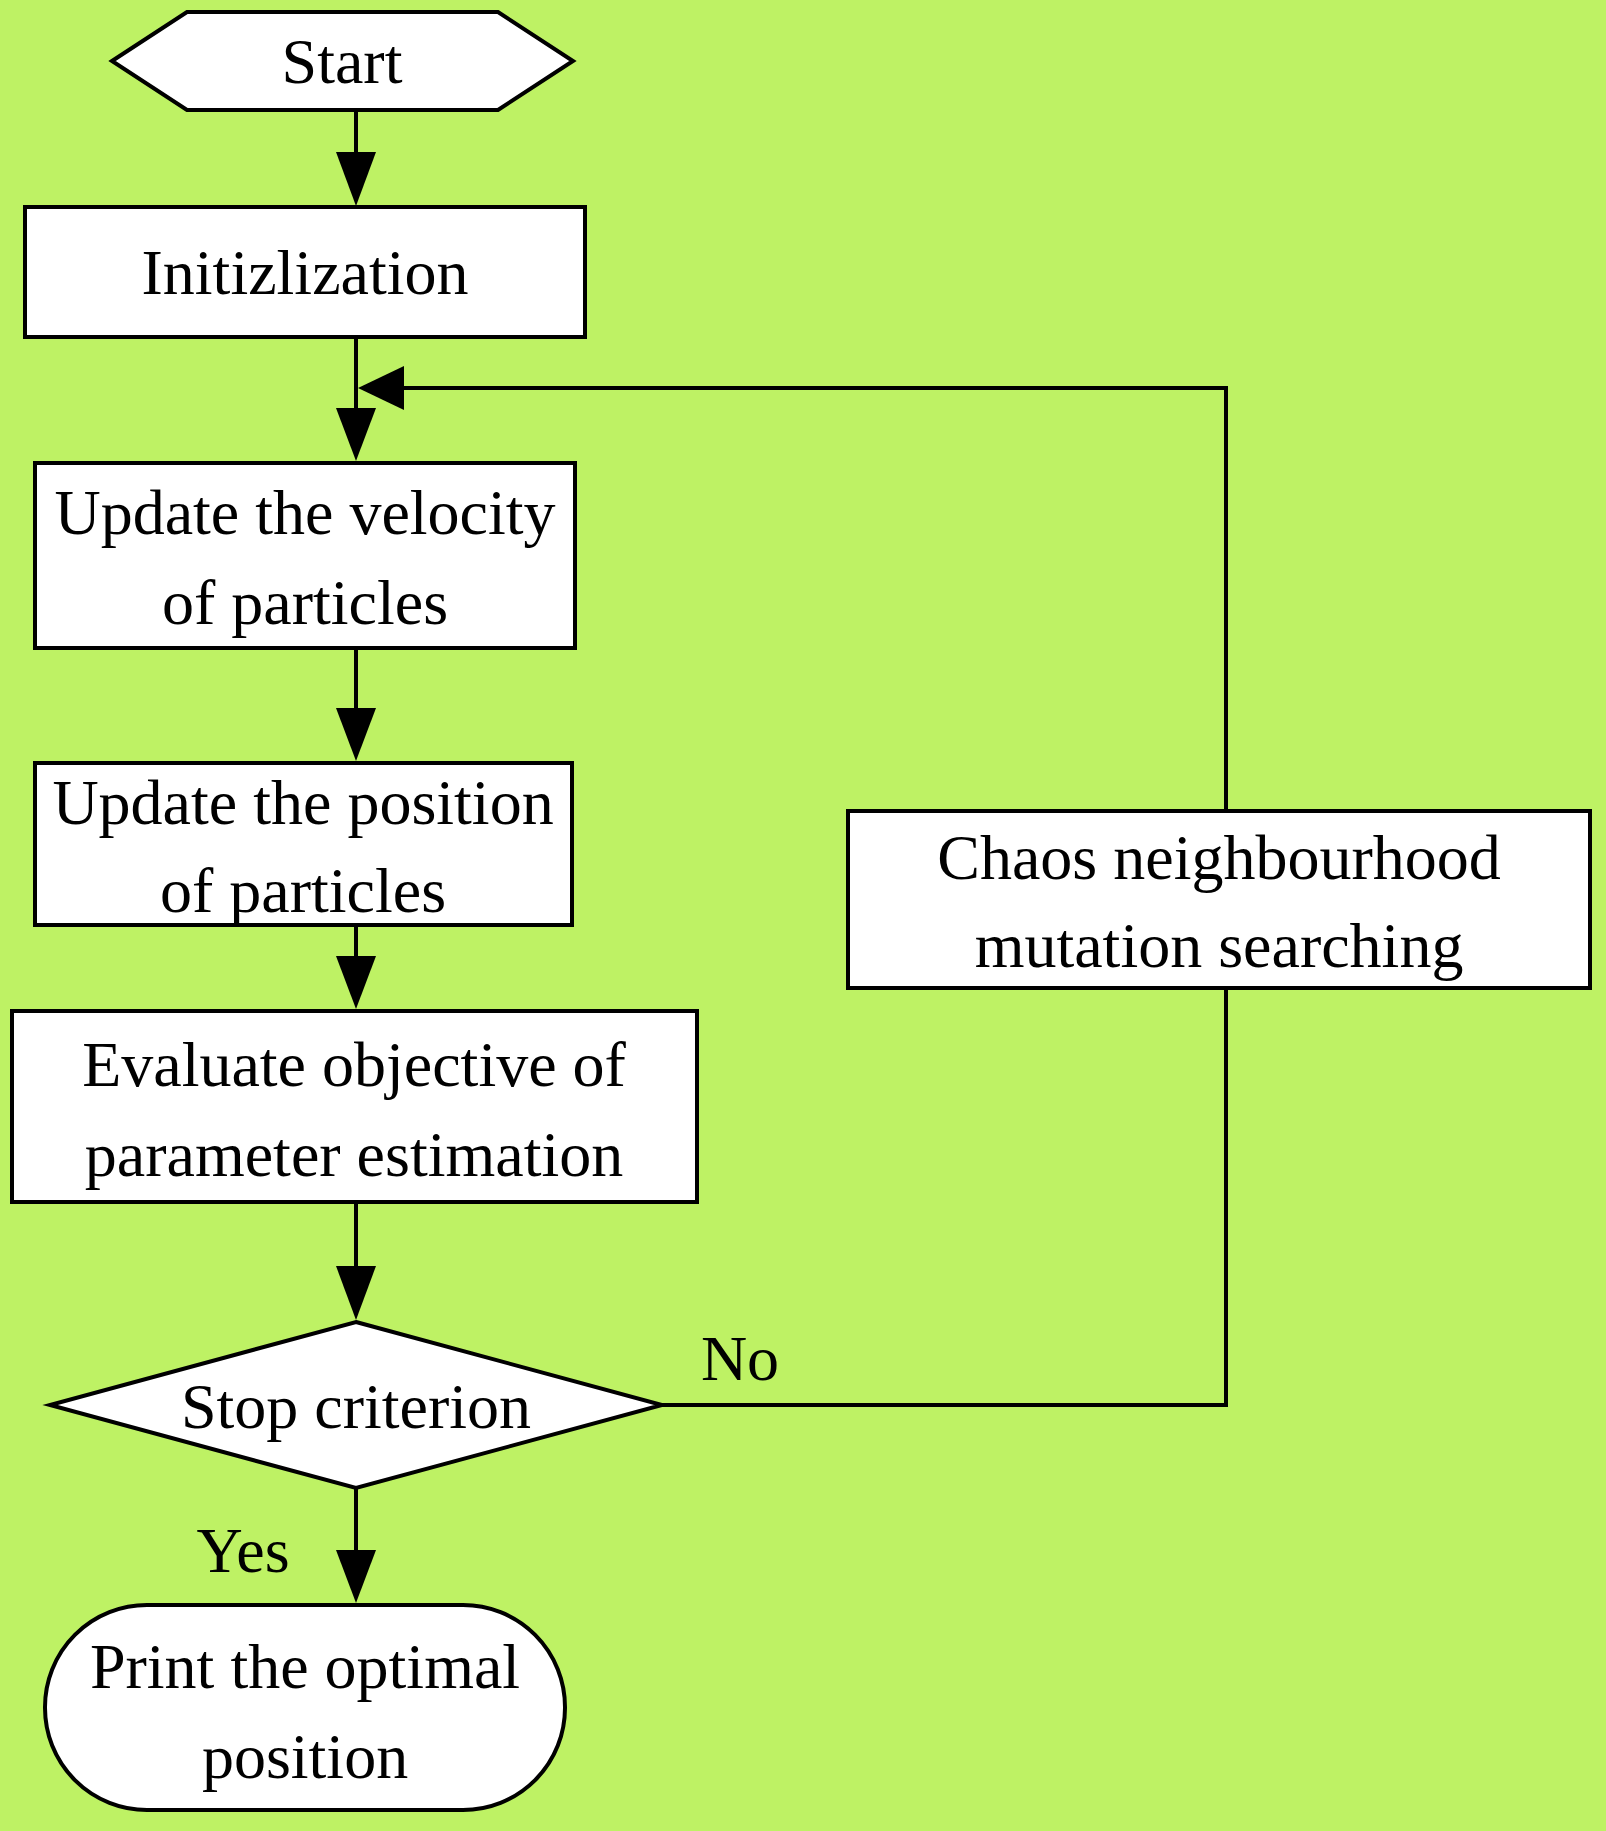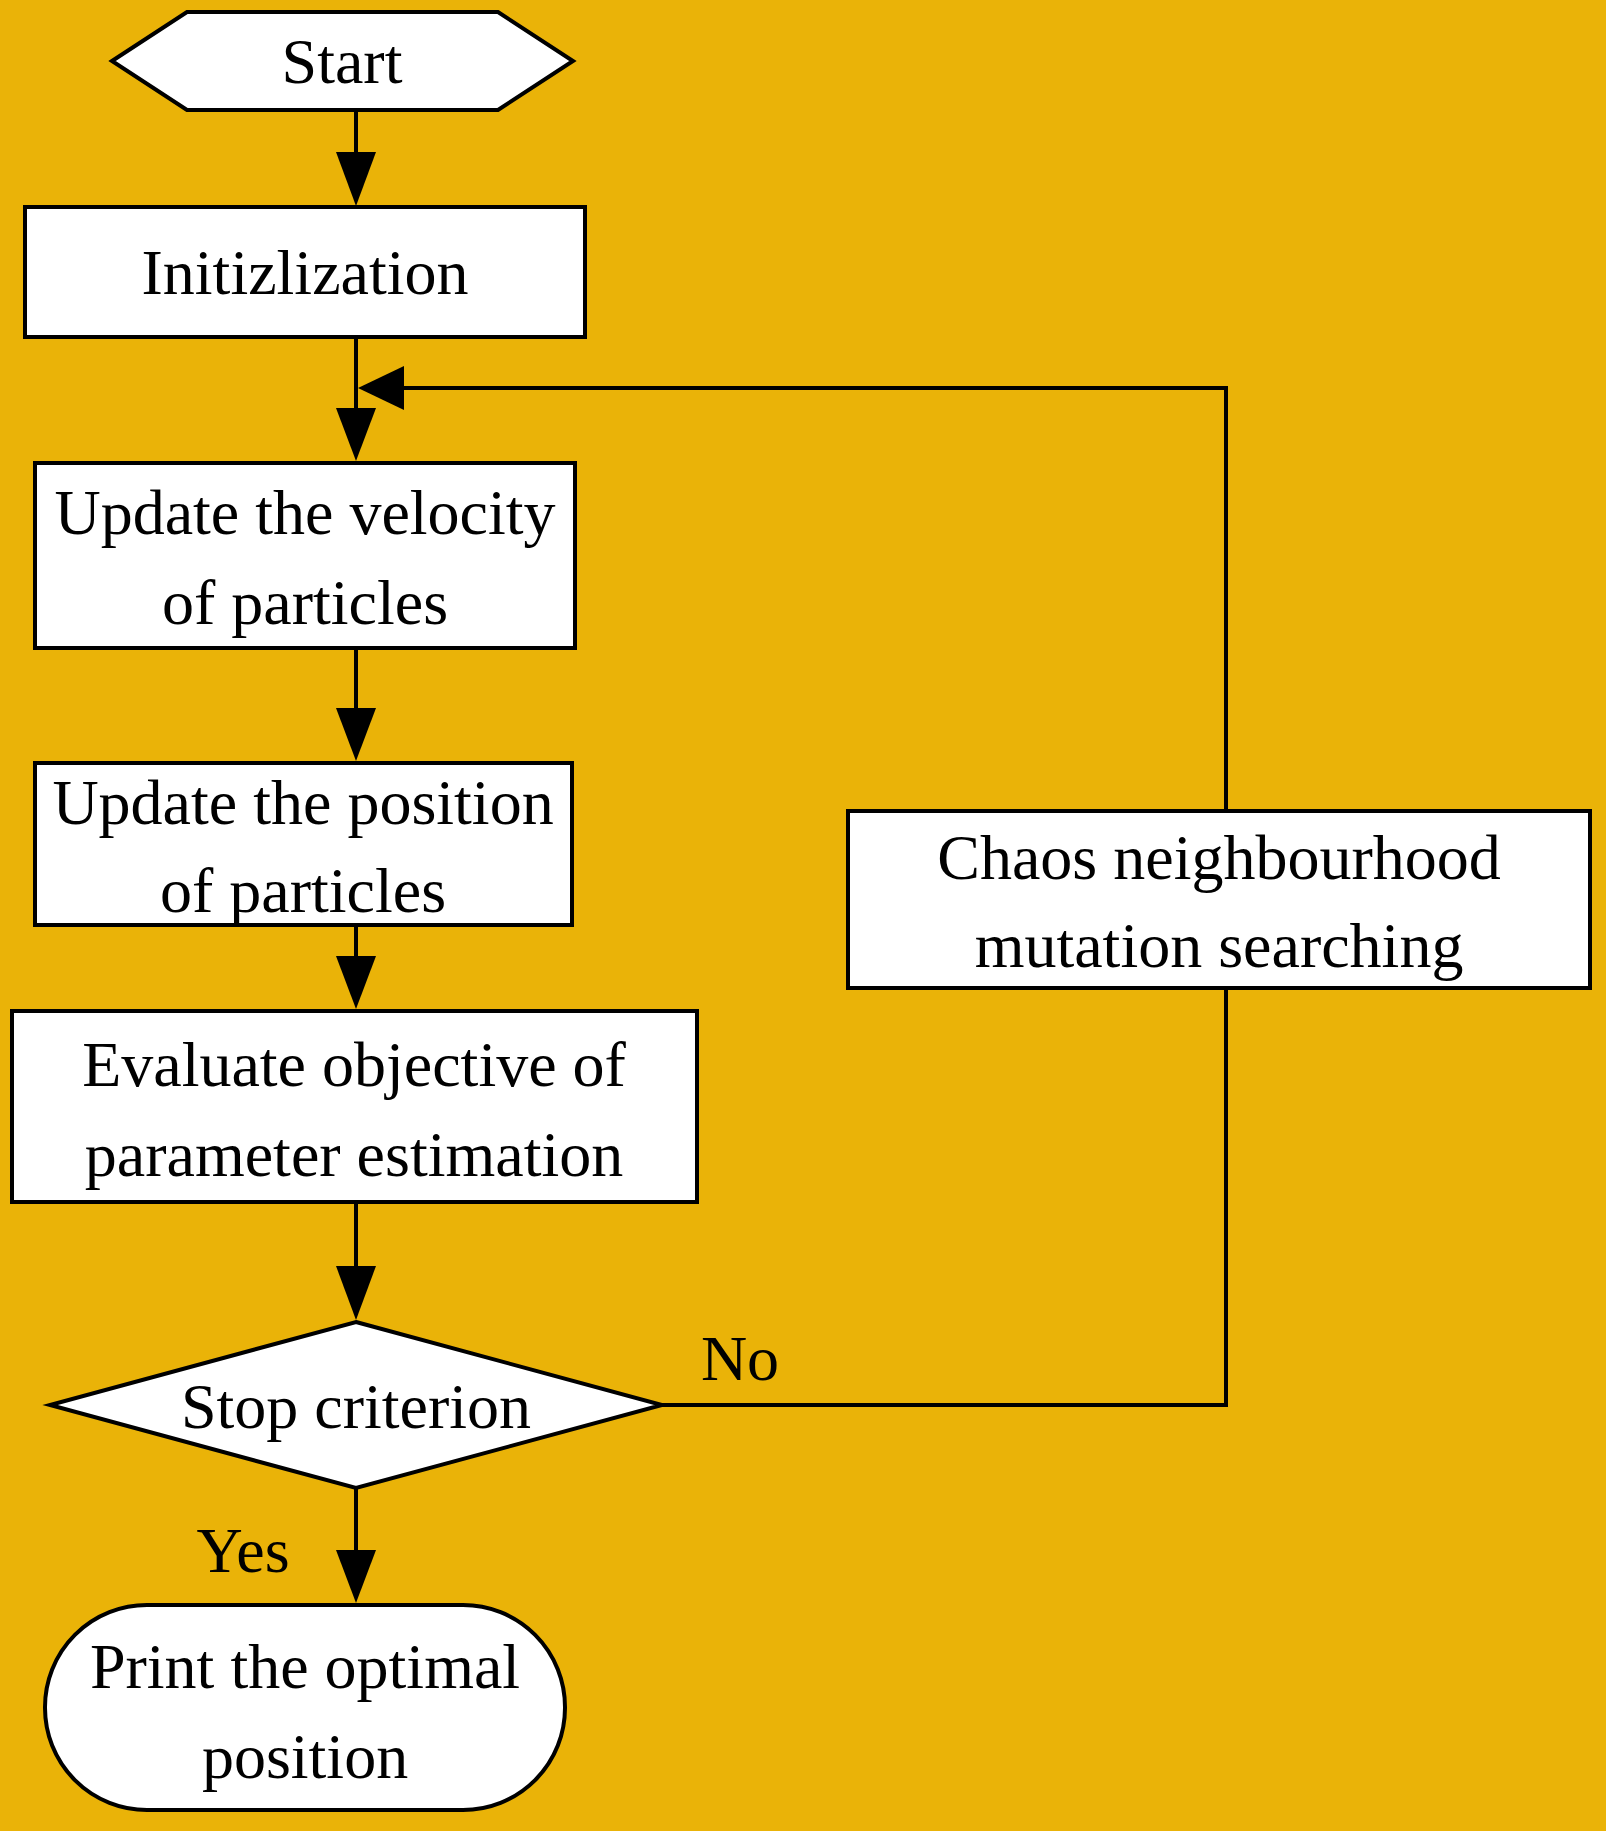--- a/index.html
+++ b/index.html
@@ -3,21 +3,21 @@
 <meta charset="utf-8">
 <style>
   html, body {
     margin: 0;
     padding: 0;
     background: #ffffff;
   }
   .canvas-wrap {
     width: 1606px;
     height: 1831px;
-    background: #eab308;
+    background: #bef264;
     position: relative;
   }
   svg text {
     font-family: "Liberation Serif", "DejaVu Serif", serif;
     font-size: 64px;
     fill: #000000;
   }
   svg .shape {
     fill: #ffffff;
     stroke: #000000;

